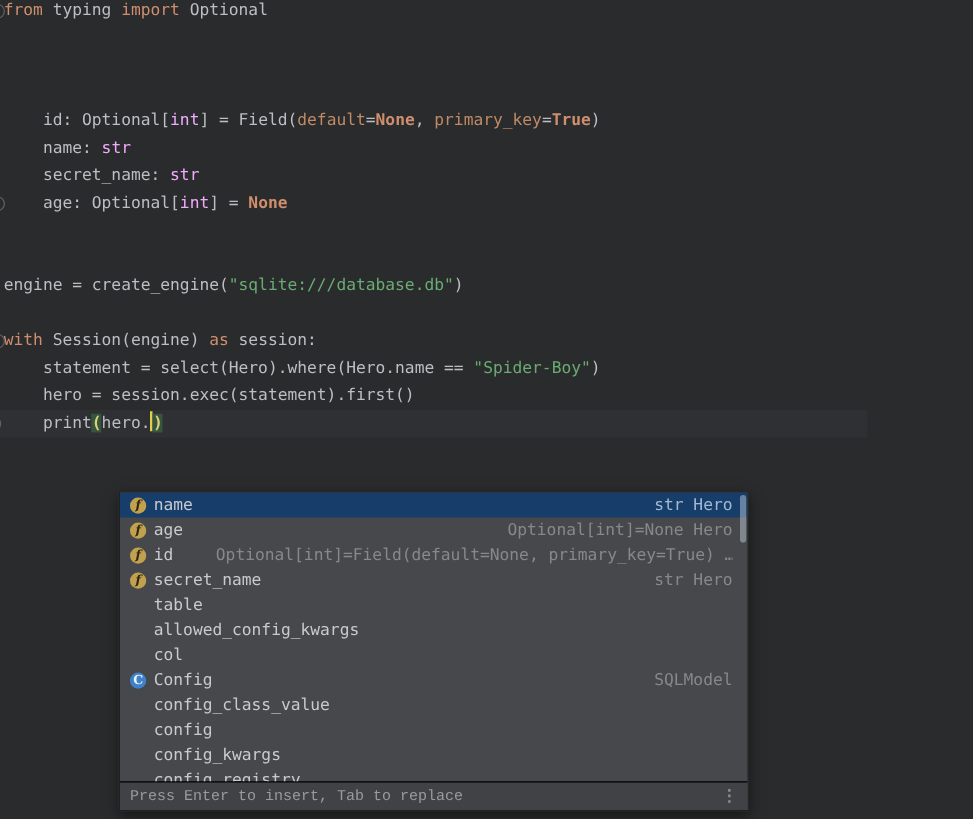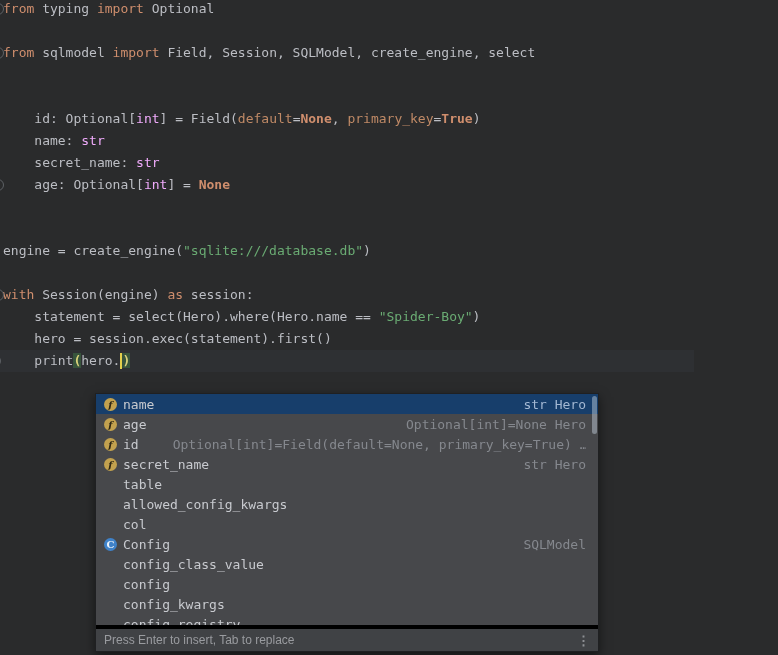--- a/index.html
+++ b/index.html
@@ -30,34 +30,33 @@
             font:italic bold 10px/13px "DejaVu Serif",serif;text-align:center;}
   .ic-field{background:#c2a14e;color:#2e2713;}
   .ic-class{background:#3f82c9;color:#eaf2fa;font-style:normal;font-weight:bold;}
   .pop-label{color:#c8cacf;}
   .pop-tail{font-size:13px;}
   .tail-right{margin-left:auto;color:#85888e;}
   .selected .tail-right{color:#a3b8d3;}
   .tail-left{margin-left:34px;color:#85888e;flex:1;overflow:hidden;}
   .pop-scroll{position:absolute;right:1px;top:2px;width:5px;height:38px;
               background:rgba(199,212,226,.45);border-radius:3px;}
-  .pop-footer{height:22px;background:#404245;border-top:4px solid #000000;display:flex;
-              align-items:center;padding:0 8px;font-family:Liberation Sans, sans-serif;
+  .pop-footer{height:22px;background:#404245;border-top:1px solid #000000;display:flex;
+              align-items:center;padding:0 8px;font-family:Liberation Mono, monospace;
               font-size:12px;color:#999b9f;}
   .more{margin-left:auto;font-weight:bold;color:#8e9094;font-size:13px;line-height:13px;}
 </style>
 </head>
 <body>
 
 <div id="screen">
 
   <div id="code-area">
       <div class="code-line"><span class="gutter-mark"></span><span class="tok-k">from</span><span class="tok-d"> typing </span><span class="tok-k">import</span><span class="tok-d"> Optional</span></div>
       <div class="code-line"></div>
-      <div class="code-line"><span class="gutter-mark"></span><span class="tok-k">from</span><span class="tok-d"> sqlmodel </span><span class="tok-k">import</span><span class="tok-d"> Field, Session, SQLModel, create_engine, select</span></div>
       <div class="code-line"></div>
       <div class="code-line"></div>
       <div class="code-line"><span class="tok-d">    id: Optional[</span><span class="tok-t">int</span><span class="tok-d">] = Field(</span><span class="tok-p">default</span><span class="tok-d">=</span><span class="tok-kb">None</span><span class="tok-d">, </span><span class="tok-p">primary_key</span><span class="tok-d">=</span><span class="tok-kb">True</span><span class="tok-d">)</span></div>
       <div class="code-line"><span class="tok-d">    name: </span><span class="tok-t">str</span></div>
       <div class="code-line"><span class="tok-d">    secret_name: </span><span class="tok-t">str</span></div>
       <div class="code-line"><span class="gutter-mark"></span><span class="tok-d">    age: Optional[</span><span class="tok-t">int</span><span class="tok-d">] = </span><span class="tok-kb">None</span></div>
       <div class="code-line"></div>
       <div class="code-line"></div>
       <div class="code-line"><span class="tok-d">engine = create_engine(</span><span class="tok-s">"sqlite:///database.db"</span><span class="tok-d">)</span></div>
       <div class="code-line"></div>

